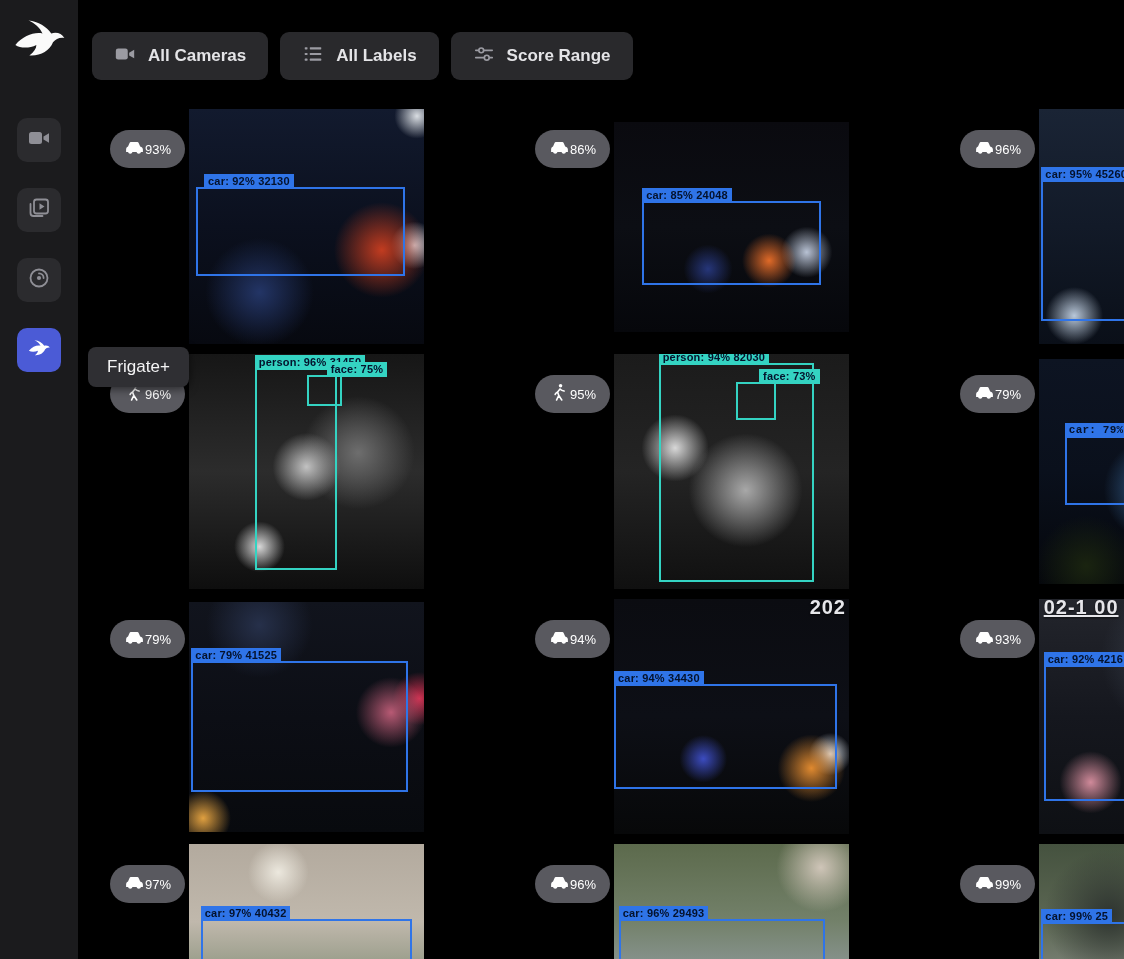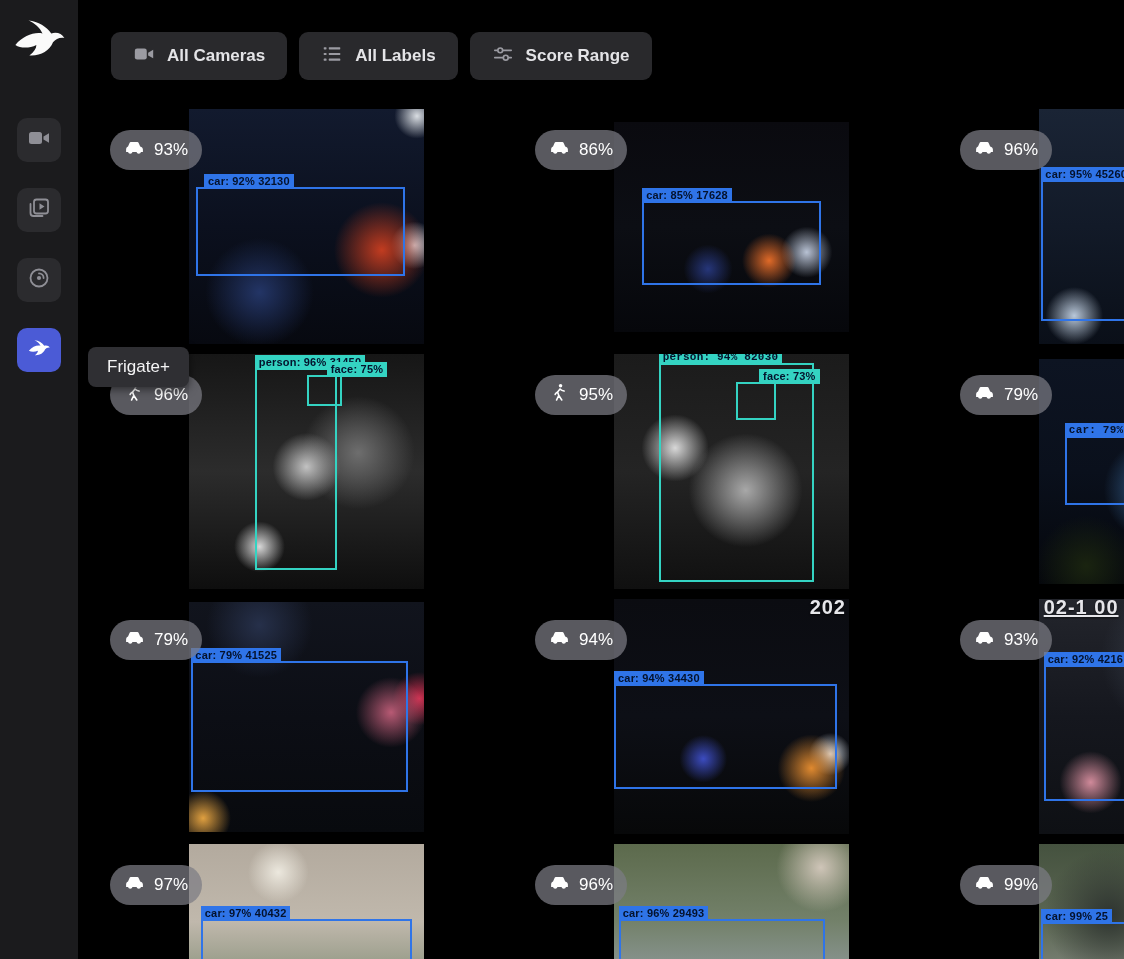--- a/index.html
+++ b/index.html
@@ -19,41 +19,41 @@
   .logo { margin-top: 16px; width: 56px; height: 50px; color: #fafafa; }
   .nav { margin-top: 52px; display: flex; flex-direction: column; gap: 26px; }
   .navbtn {
     width: 44px; height: 44px; border-radius: 10px; background: #2b2b2e;
     display: flex; align-items: center; justify-content: center;
     color: #8f8f96; cursor: pointer;
   }
   .navbtn.active { background: #4b5bd6; color: #fff; }
   .navbtn svg { width: 24px; height: 24px; }
   
-  .filterbar { position: absolute; left: 92px; top: 32px; display: flex; gap: 12px; z-index: 5; margin-left: 19px; }
+  .filterbar { position: absolute; left: 92px; top: 32px; display: flex; gap: 12px; z-index: 5; }
   .filterbtn {
     height: 48px; background: #29292c; border: none; border-radius: 9px;
     display: flex; align-items: center; gap: 12px; padding: 0 22px;
     color: #e4e4e7; font-size: 17px; font-weight: 700; cursor: pointer;
     font-family: "Liberation Sans", sans-serif;
   }
   .filterbtn svg { width: 22px; height: 22px; color: #9b9ba2; }
   
   .grid {
     position: absolute; left: 98px; top: 108px; width: 1275px;
     display: grid; grid-template-columns: repeat(3, 417px);
     grid-auto-rows: 237px; column-gap: 8px; row-gap: 8px;
   }
   .cell { position: relative; display: flex; align-items: center; justify-content: center; cursor: pointer; }
   .thumb { position: relative; overflow: hidden; background: #101218; }
   .badge {
     position: absolute; left: 12px; top: 22px; z-index: 6;
-    display: flex; align-items: center; gap: 9px;
+    display: flex; align-items: center; 
     background: rgba(124,124,132,0.72); border-radius: 999px;
-    padding: 7px 14px; color: #fff; font-size: 17px; font-weight: 500;
+    padding: 7px 14px; color: #fff; font-size: 13px; font-weight: 500;
   }
   .badge svg { width: 21px; height: 21px; }
   .bbox { position: absolute; border: 2px solid; }
   .blabel {
     position: absolute; bottom: 100%; left: -2px;
     white-space: nowrap; font-size: 11px; font-weight: 700;
     line-height: 13px; padding: 1px 4px; color: #04122c; letter-spacing: .2px;
   }
   .blabel.lp-r { left: 58%; }
   .overlay-text {
@@ -182,21 +182,21 @@
   <div class="cell">
     <div class="badge">
       <span class="bicon"><svg viewBox="0 0 24 24">
             <use href="#ic-car"></use>
           </svg></span>
 
       <span class="bval">86%</span>
     </div>
     <div class="thumb" style="width: 235px; height: 210px; background: radial-gradient(circle at 66% 66%, rgb(224, 106, 40) 0%, rgba(0, 0, 0, 0) 13%), radial-gradient(circle at 82% 62%, rgb(184, 194, 212) 0%, rgba(0, 0, 0, 0) 11%), radial-gradient(circle at 40% 70%, rgb(38, 54, 122) 0%, rgba(0, 0, 0, 0) 12%), linear-gradient(rgb(10, 10, 15) 0%, rgb(12, 14, 20) 50%, rgb(6, 7, 11) 100%);">
         <div class="bbox" style="left: 12%; top: 38%; width: 76%; height: 40%; border-color: rgb(47, 116, 232);">
-          <div class="blabel" style="background: rgb(47, 116, 232);">car: 85% 17628</div>
+          <div class="blabel" style="background: rgb(47, 116, 232);">car: 85% 24048</div>
         </div>
       </div>
   </div>
 
   <div class="cell">
     <div class="badge">
       <span class="bicon"><svg viewBox="0 0 24 24">
             <use href="#ic-car"></use>
           </svg></span>
 
@@ -230,21 +230,21 @@
   <div class="cell">
     <div class="badge">
 
       <span class="bicon"><svg viewBox="0 0 24 24">
             <use href="#ic-walk"></use>
           </svg></span>
       <span class="bval">95%</span>
     </div>
     <div class="thumb" style="width: 235px; height: 235px; background: radial-gradient(circle at 26% 40%, rgb(216, 216, 216) 0%, rgba(0, 0, 0, 0) 15%), radial-gradient(circle at 56% 58%, rgb(168, 168, 168) 0%, rgba(0, 0, 0, 0) 30%), linear-gradient(rgb(27, 27, 27) 0%, rgb(36, 36, 36) 50%, rgb(16, 16, 16) 100%);">
         <div class="bbox" style="left: 19%; top: 4%; width: 66%; height: 93%; border-color: rgb(52, 211, 194);">
-          <div class="blabel" style="background: rgb(52, 211, 194); font-family: Liberation Mono, monospace;">person: 94% 82030</div>
+          <div class="blabel" style="background: rgb(52, 211, 194);">person: 94% 82030</div>
         </div>
         <div class="bbox" style="left: 52%; top: 12%; width: 17%; height: 16%; border-color: rgb(52, 211, 194);">
           <div class="blabel lp-r" style="background: rgb(52, 211, 194);">face: 73%</div>
         </div>
       </div>
   </div>
 
   <div class="cell">
     <div class="badge">
       <span class="bicon"><svg viewBox="0 0 24 24">

